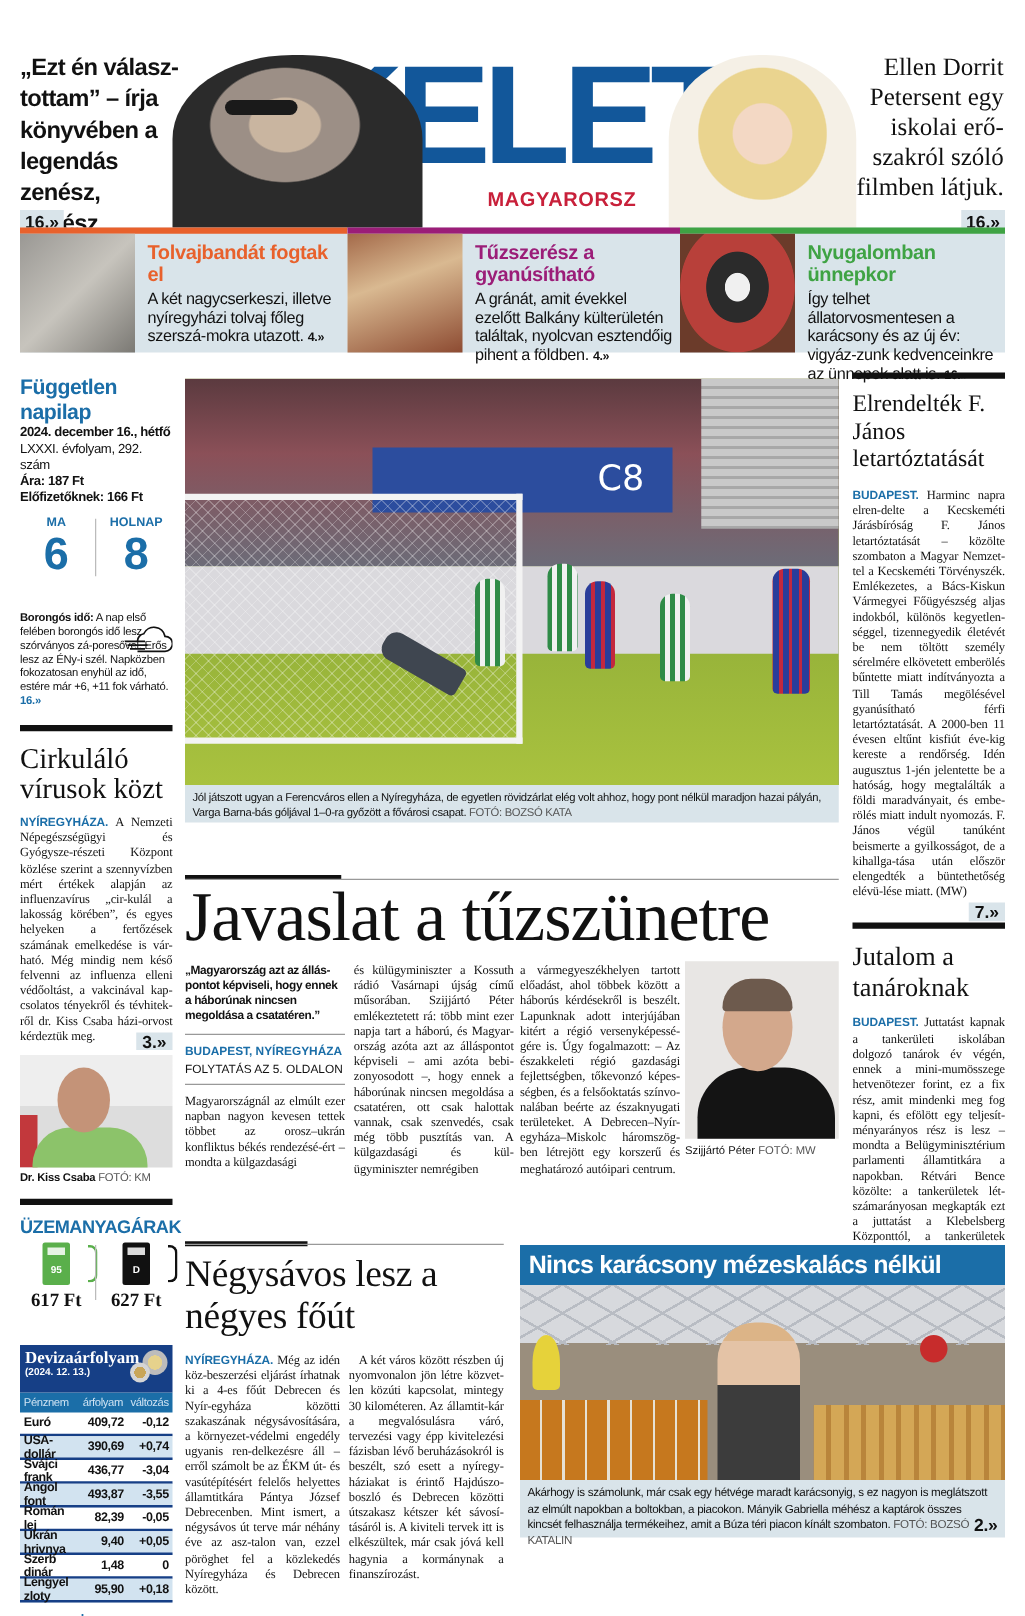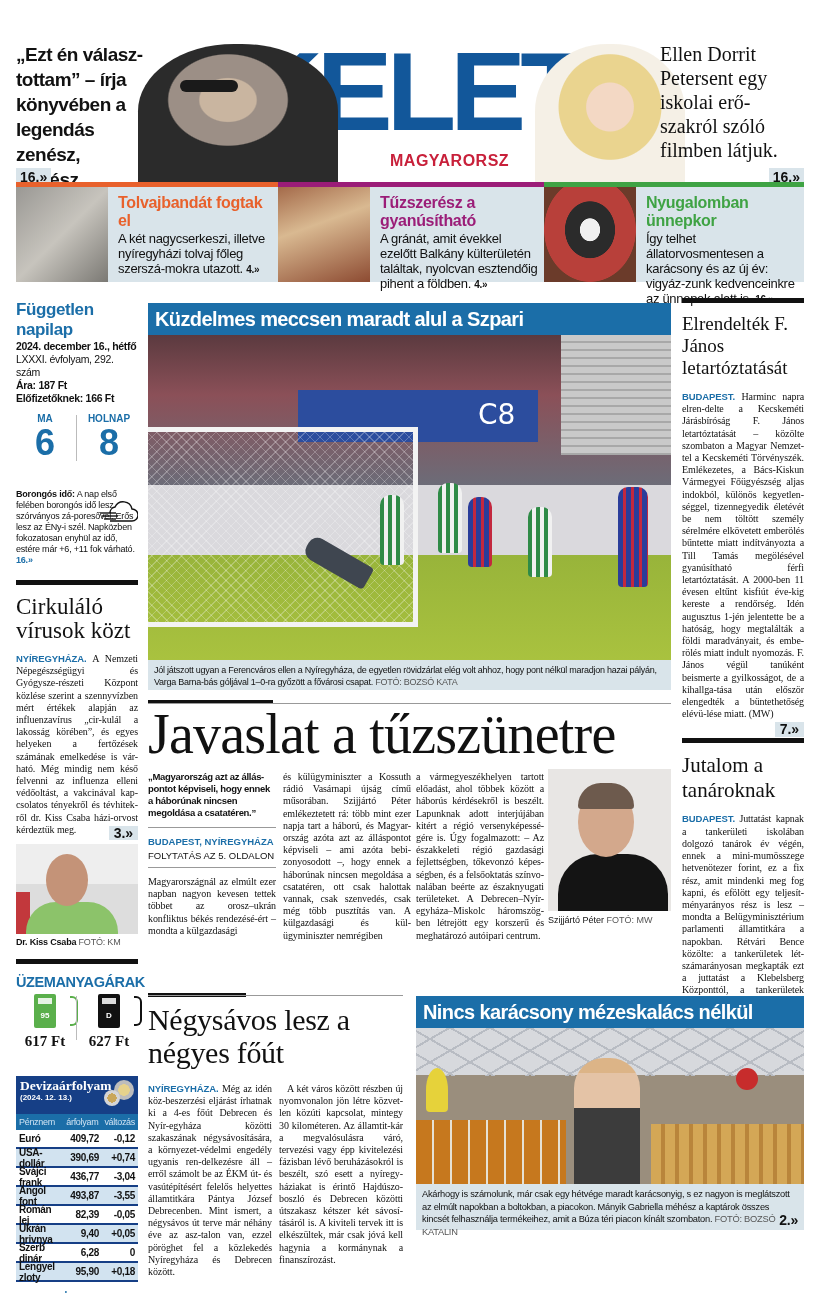--- a/index.html
+++ b/index.html
@@ -12,21 +12,21 @@
   
   #mast-left-teaser { left: 16px; top: 42px; width: 130px; font-size: 19px; font-weight: 700; line-height: 25px; letter-spacing: -0.5px; }
   #mast-left-ref { left: 16px; top: 168px; }
   #logo { left: 240px; top: 40px; width: 300px; height: 115px; }
   #logo .word { position: absolute; left: 0; top: -6px; font-family: "Liberation Sans", sans-serif; font-weight: 900; font-size: 112px; letter-spacing: -6px; color: #12579a; transform: scaleX(1.02); transform-origin: left; line-height: 115px; }
   #logo .sub { position: absolute; left: 150px; top: 112px; font-size: 16px; font-weight: 700; color: #c8203a; letter-spacing: 0.5px; }
   .photo-person { border-radius: 48% 48% 0 0; overflow: hidden; }
   #photo-revesz { left: 138px; top: 44px; width: 200px; height: 140px; background: radial-gradient(ellipse at 45% 40%, #c9b5a0 0 18%, #9c8f86 19% 38%, #2b2b2b 39% 100%); }
   #photo-revesz .glasses { position: absolute; left: 42px; top: 36px; width: 58px; height: 12px; background: #1a1a1a; border-radius: 6px; }
   #photo-petersen { left: 535px; top: 44px; width: 150px; height: 140px; background: radial-gradient(ellipse at 50% 45%, #f3d8c4 0 22%, #ead48f 23% 48%, #f5f0e6 49% 100%); }
-  #mast-right-teaser { left: 660px; top: 42px; width: 143px; text-align: left; font-family: "Liberation Serif", serif; font-size: 20px; line-height: 24px; }
+  #mast-right-teaser { left: 660px; top: 42px; width: 143px; text-align: right; font-family: "Liberation Serif", serif; font-size: 20px; line-height: 24px; }
   #mast-right-ref { right: 16px; top: 168px; }
 
   
   #teaser-strip { left: 16px; top: 182px; width: 788px; height: 100px; }
   .teaser { position: absolute; top: 0; height: 100px; background: #d9e4ea; }
   .teaser .bar { position: absolute; left: 0; top: 0; right: 0; height: 5px; }
   .teaser .img { position: absolute; left: 0; top: 5px; width: 92px; height: 95px; }
   .teaser .txt { position: absolute; left: 102px; top: 12px; right: 6px; font-size: 13px; line-height: 15px; letter-spacing: -0.3px; }
   .teaser .txt h3 { font-size: 16px; font-weight: 900; line-height: 18px; letter-spacing: -0.3px; margin-bottom: 1px; }
   .teaser .txt .pr { font-size: 10px; font-weight: 700; }
@@ -289,40 +289,39 @@
           <span class="c2">82,39</span>
           <span class="c3">-0,05</span>
         </div>
         <div class="fx-row alt">
           <span class="c1">Ukrán hrivnya</span>
           <span class="c2">9,40</span>
           <span class="c3">+0,05</span>
         </div>
         <div class="fx-row">
           <span class="c1">Szerb dinár</span>
-          <span class="c2">6,28</span>
+          <span class="c2">1,48</span>
           <span class="c3">0</span>
         </div>
         <div class="fx-row alt">
           <span class="c1">Lengyel zloty</span>
           <span class="c2">95,90</span>
           <span class="c3">+0,18</span>
         </div>
       </div>
   </div>
 
   <div id="contact">
     <div class="url">www.szon.hu</div>
 
   </div>
 
 </div>
 
 <div id="lead" class="abs">
-  <div class="blue-banner">Küzdelmes meccsen maradt alul a Szpari</div>
   <div id="match-photo">
     <div class="stands"></div>
     <div class="stands2"></div>
     <div class="board">
         <span>C8</span>
       </div>
     <div class="wall"></div>
     <div class="pitch"></div>
     <div class="goal"></div>
     <div class="player k" style="left:178px;top:192px;transform:rotate(-60deg);"></div>

